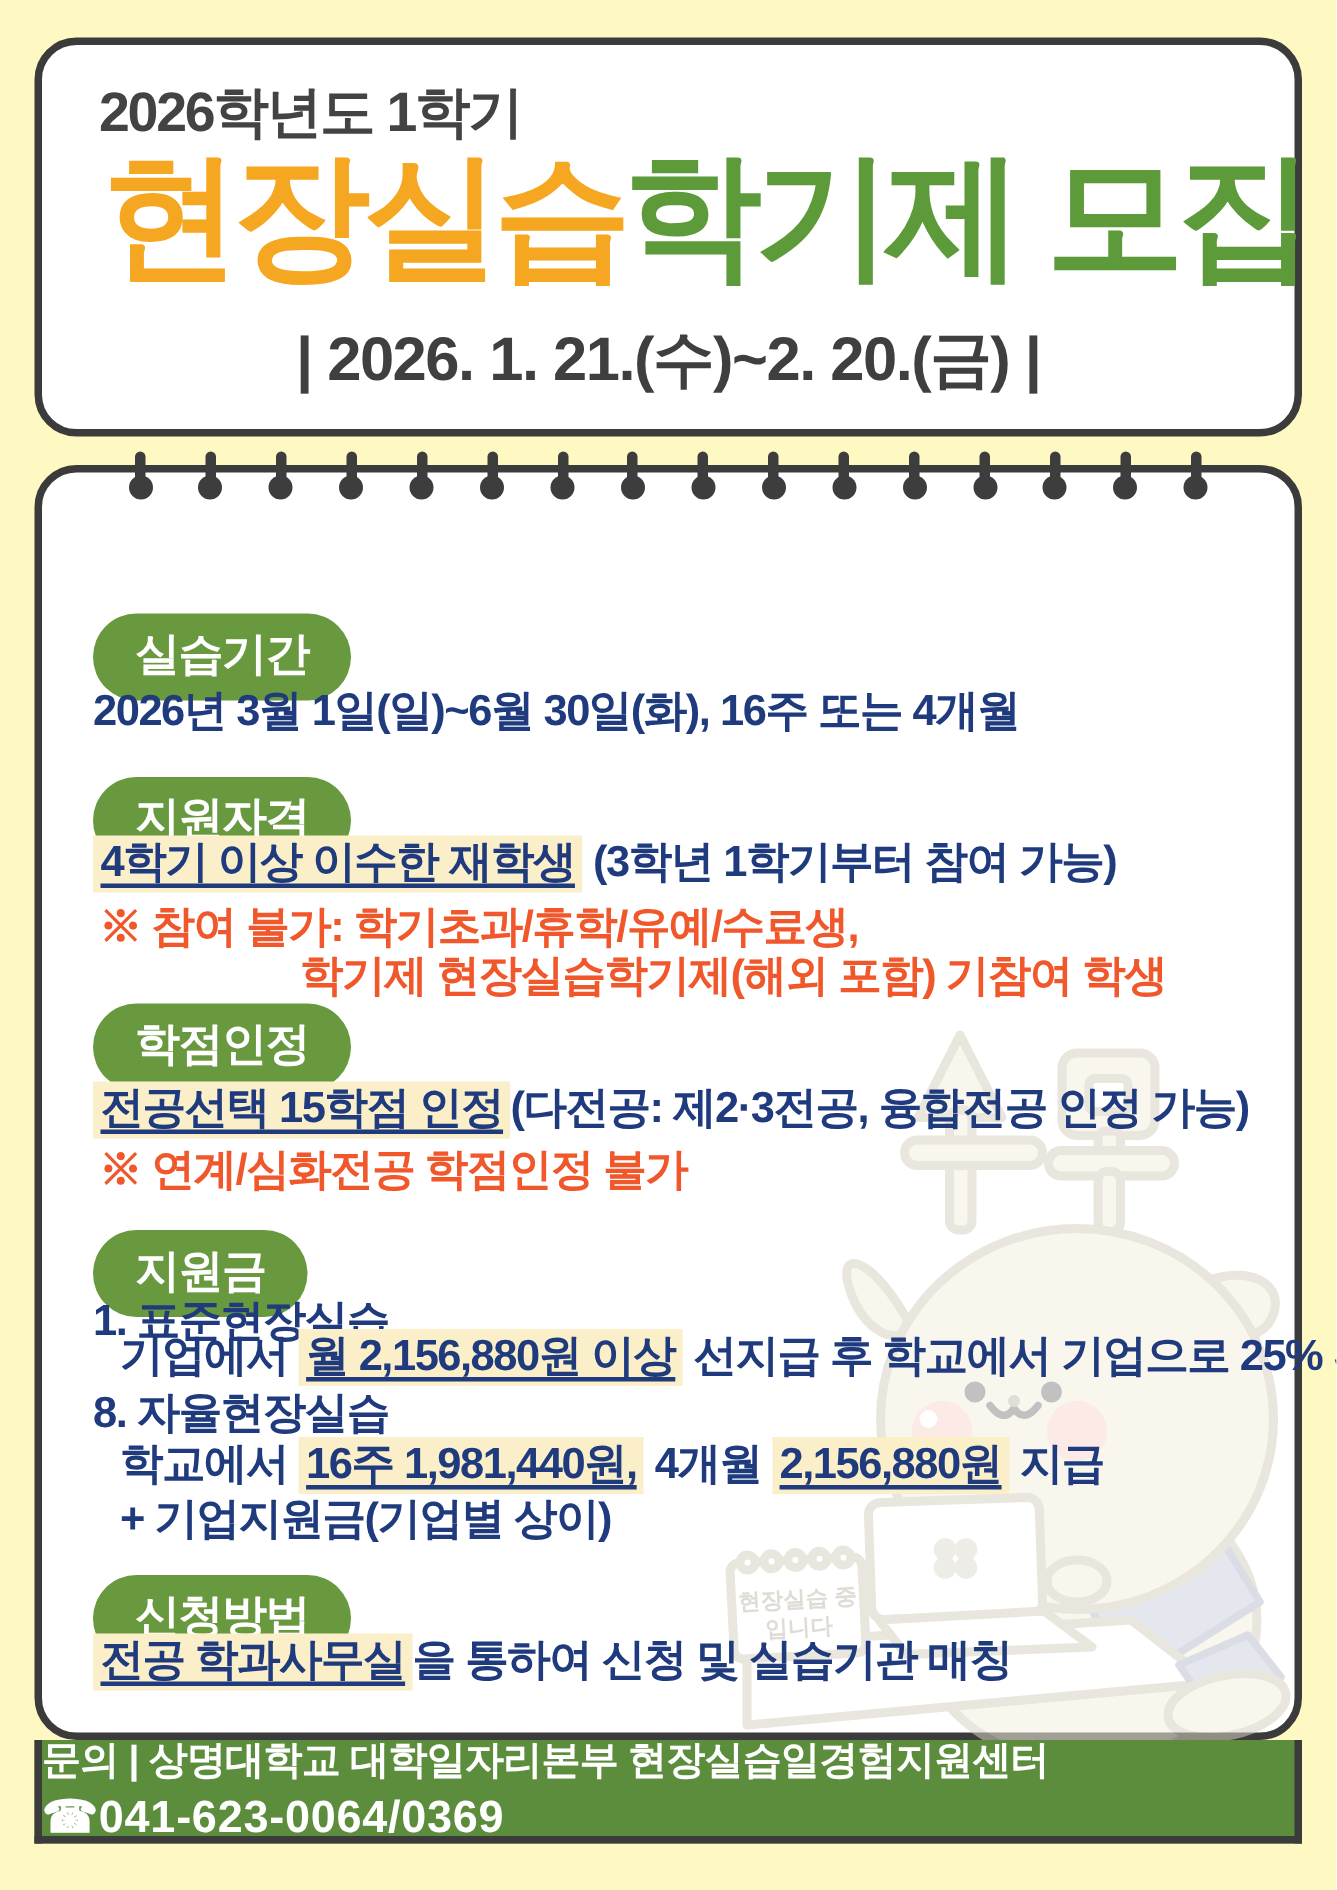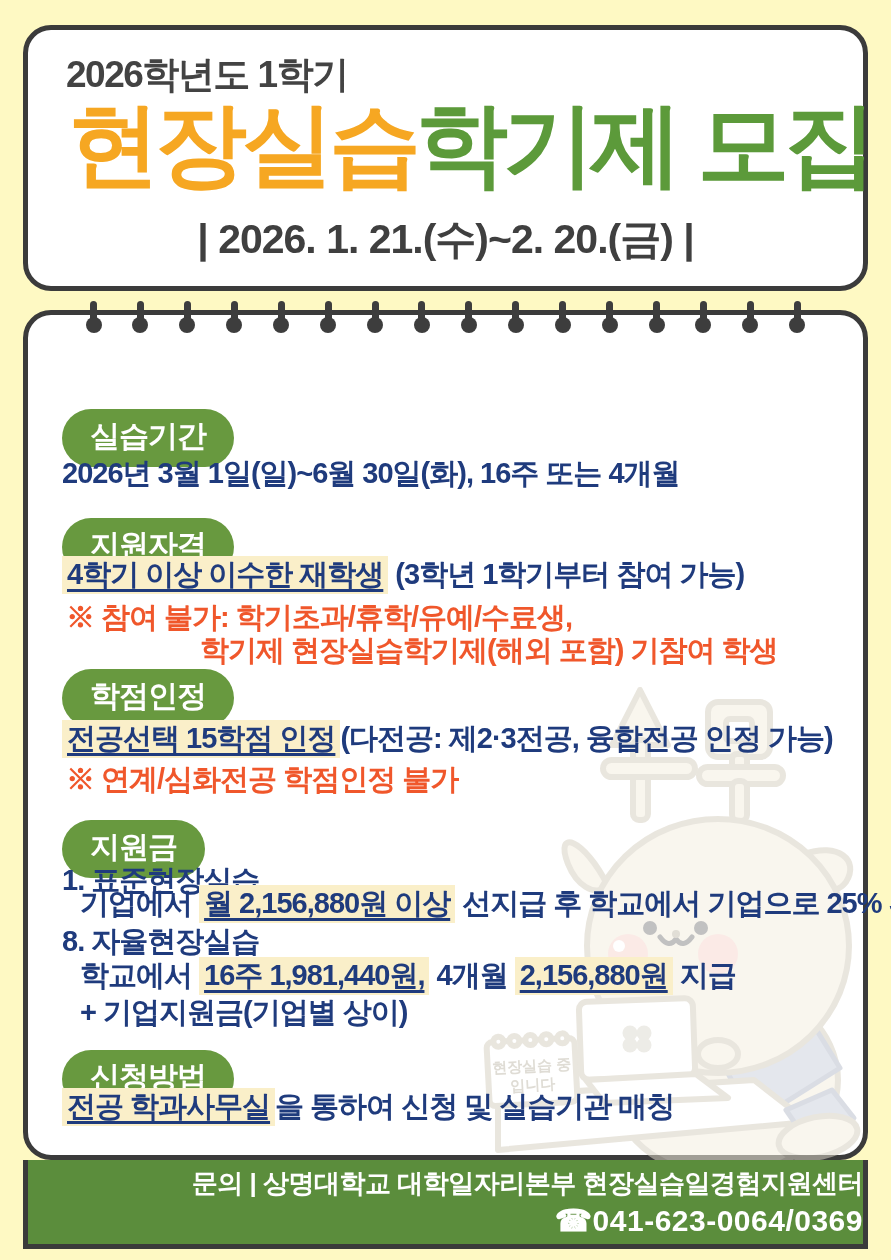--- a/index.html
+++ b/index.html
@@ -77,23 +77,23 @@
   .l-st2-title    { top:607px; }
   .l-st2          { top:641px; left:52px; }
   .l-st2b         { top:678px; left:52px; }
   .l-apply        { top:772px; }
 
   
   .mascot { position:absolute; left:428px; top:333px; width:412px; height:515px; opacity:0.55; }
 
   
   .footer {
-    position:absolute; left:23px; top:1160px; width:845px; height:89px;
+    position:absolute; left:23px; top:1160px; width:845px; height:69px;
     background:#5B8D3C; border:5px solid #3B3B3B; border-top:none;
-    display:flex; flex-direction:column; justify-content:center; align-items:flex-end; gap:2px;
+    display:flex; flex-direction:column; justify-content:center; align-items:flex-start; gap:2px;
   }
   .footer-line1 { color:#fff; font-size:26px; font-weight:700; letter-spacing:-0.5px; white-space:nowrap; }
   .footer-line2 { color:#fff; font-size:30px; font-weight:700; letter-spacing:0.5px; white-space:nowrap; }
 </style>
 </head>
 <body>
 
 <div class="page">
 
   <div class="header-box">

